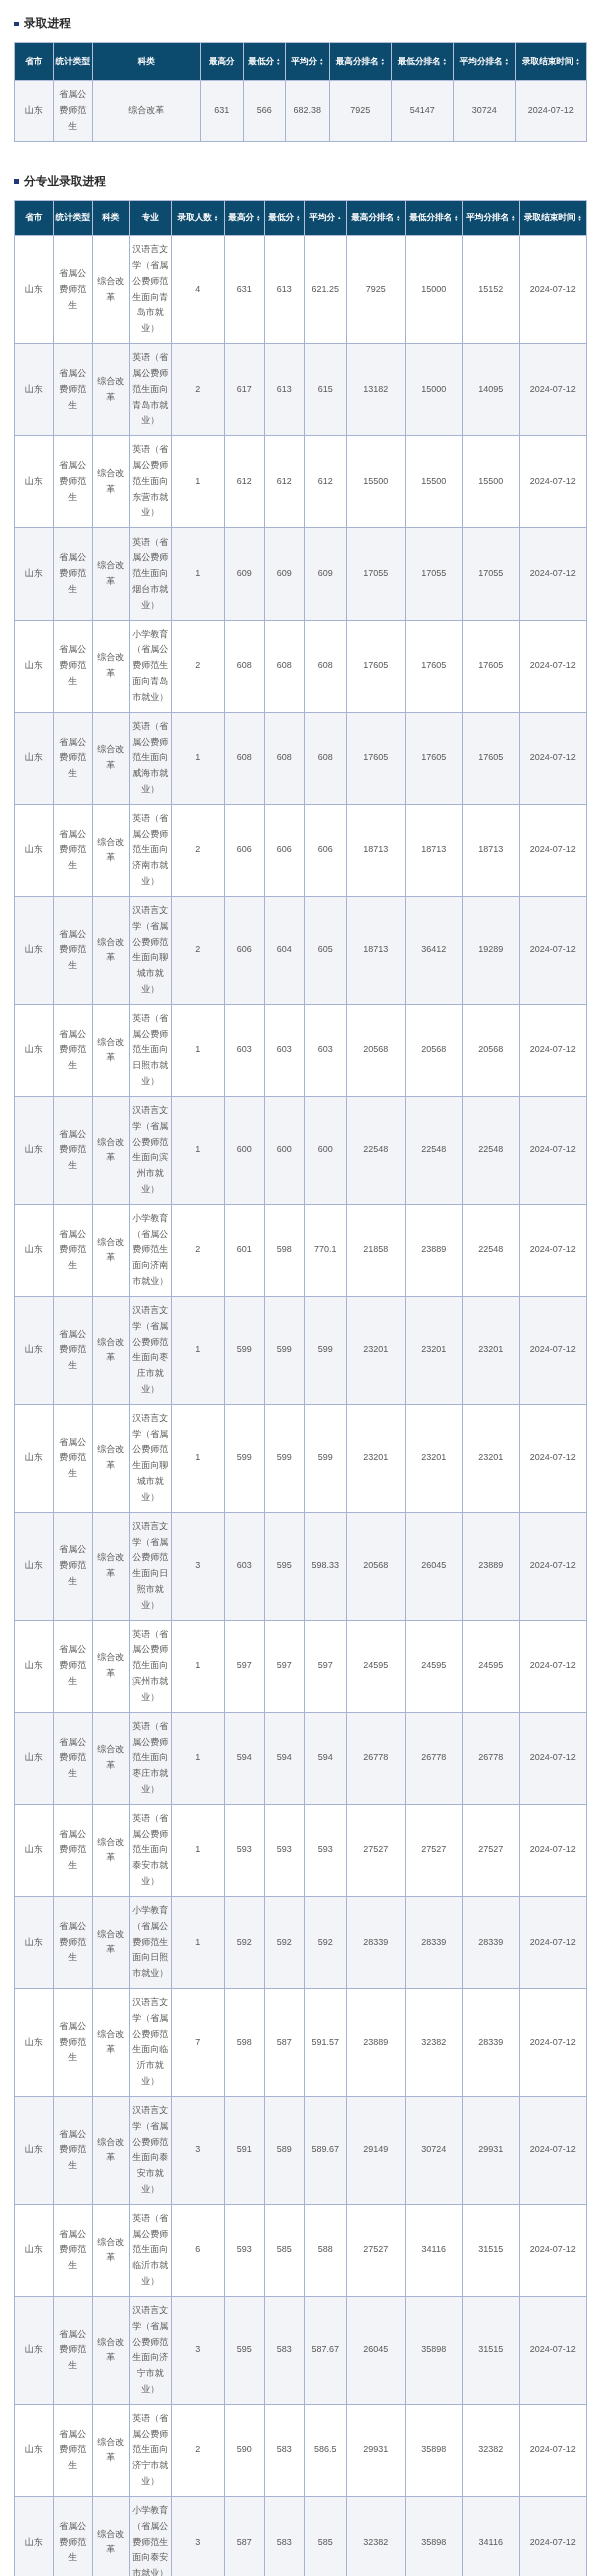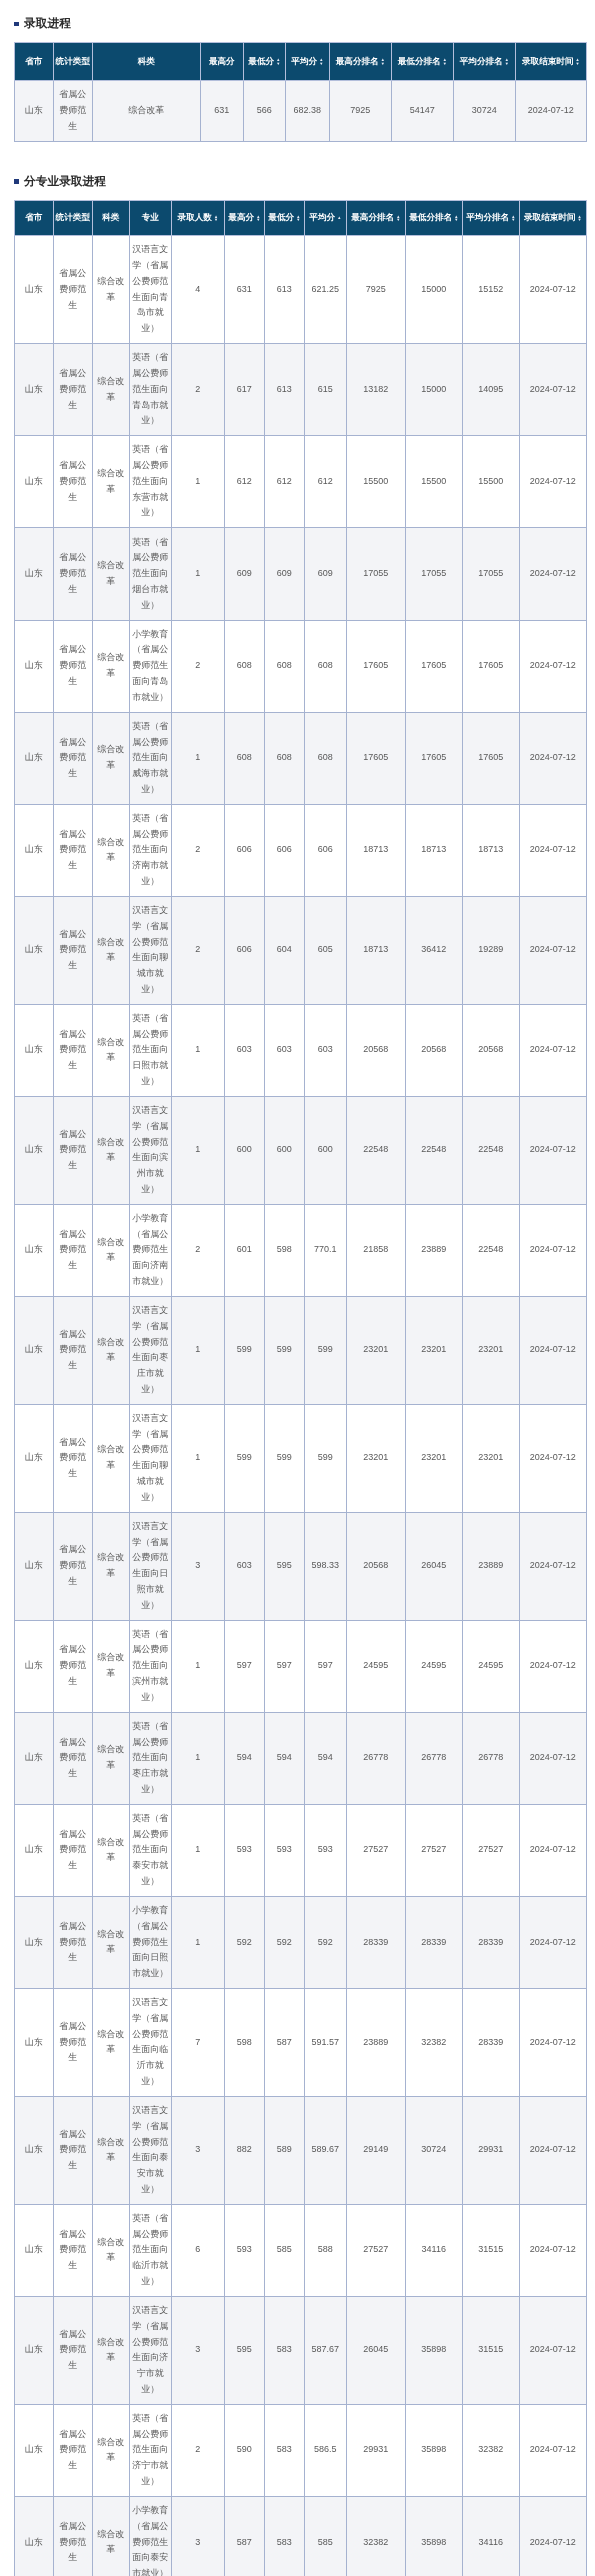--- a/index.html
+++ b/index.html
@@ -518,21 +518,21 @@
             <td>32382</td>
             <td>28339</td>
             <td>2024-07-12</td>
           </tr>
           <tr>
             <td>山东</td>
             <td>省属公费师范生</td>
             <td>综合改革</td>
             <td>汉语言文学（省属公费师范生面向泰安市就业）</td>
             <td>3</td>
-            <td>882</td>
+            <td>591</td>
             <td>589</td>
             <td>589.67</td>
             <td>29149</td>
             <td>30724</td>
             <td>29931</td>
             <td>2024-07-12</td>
           </tr>
           <tr>
             <td>山东</td>
             <td>省属公费师范生</td>

